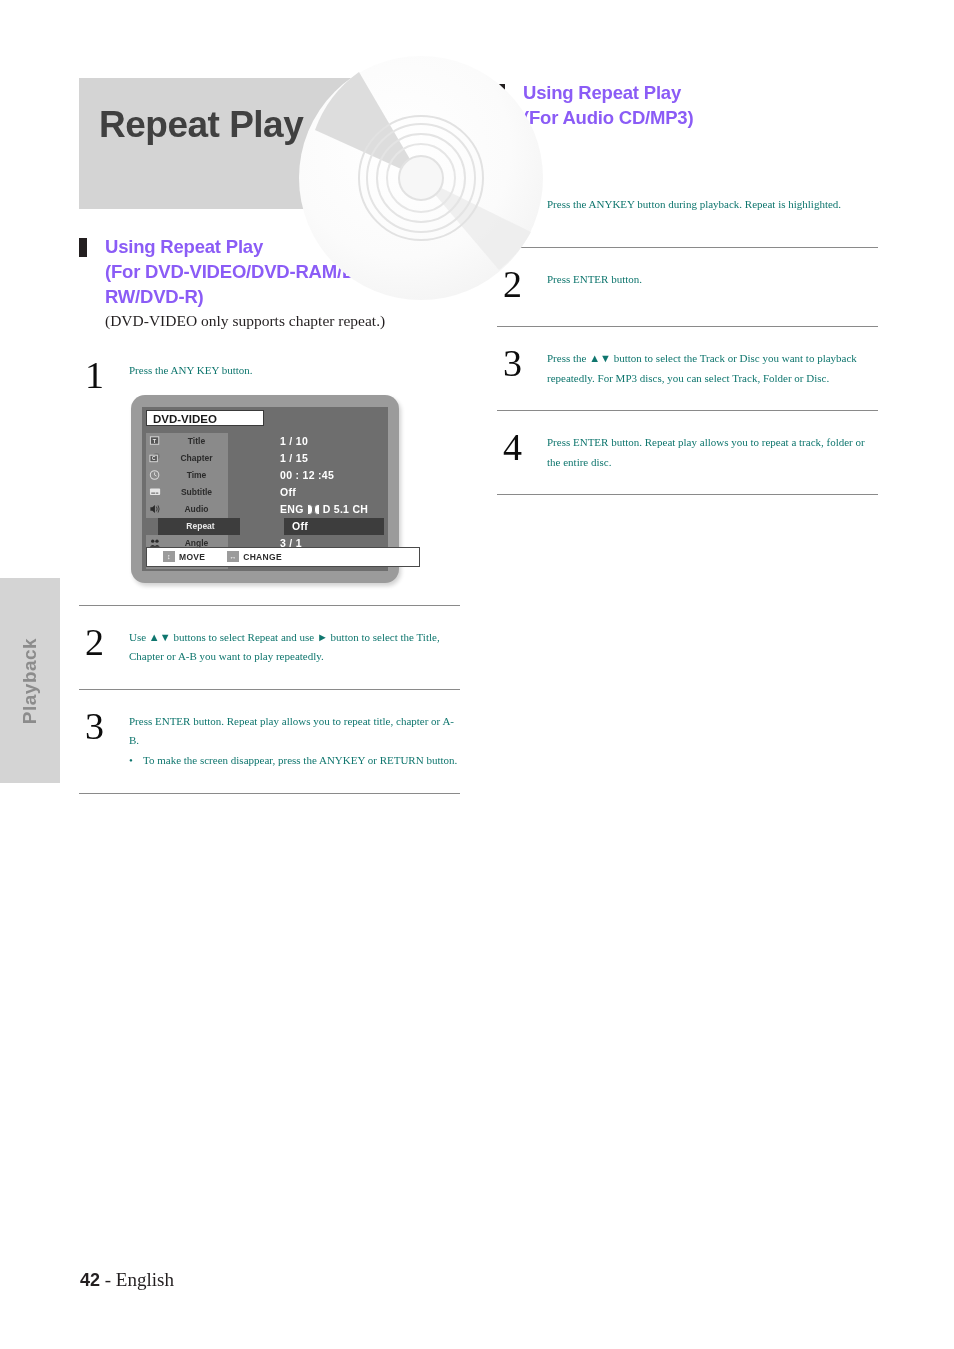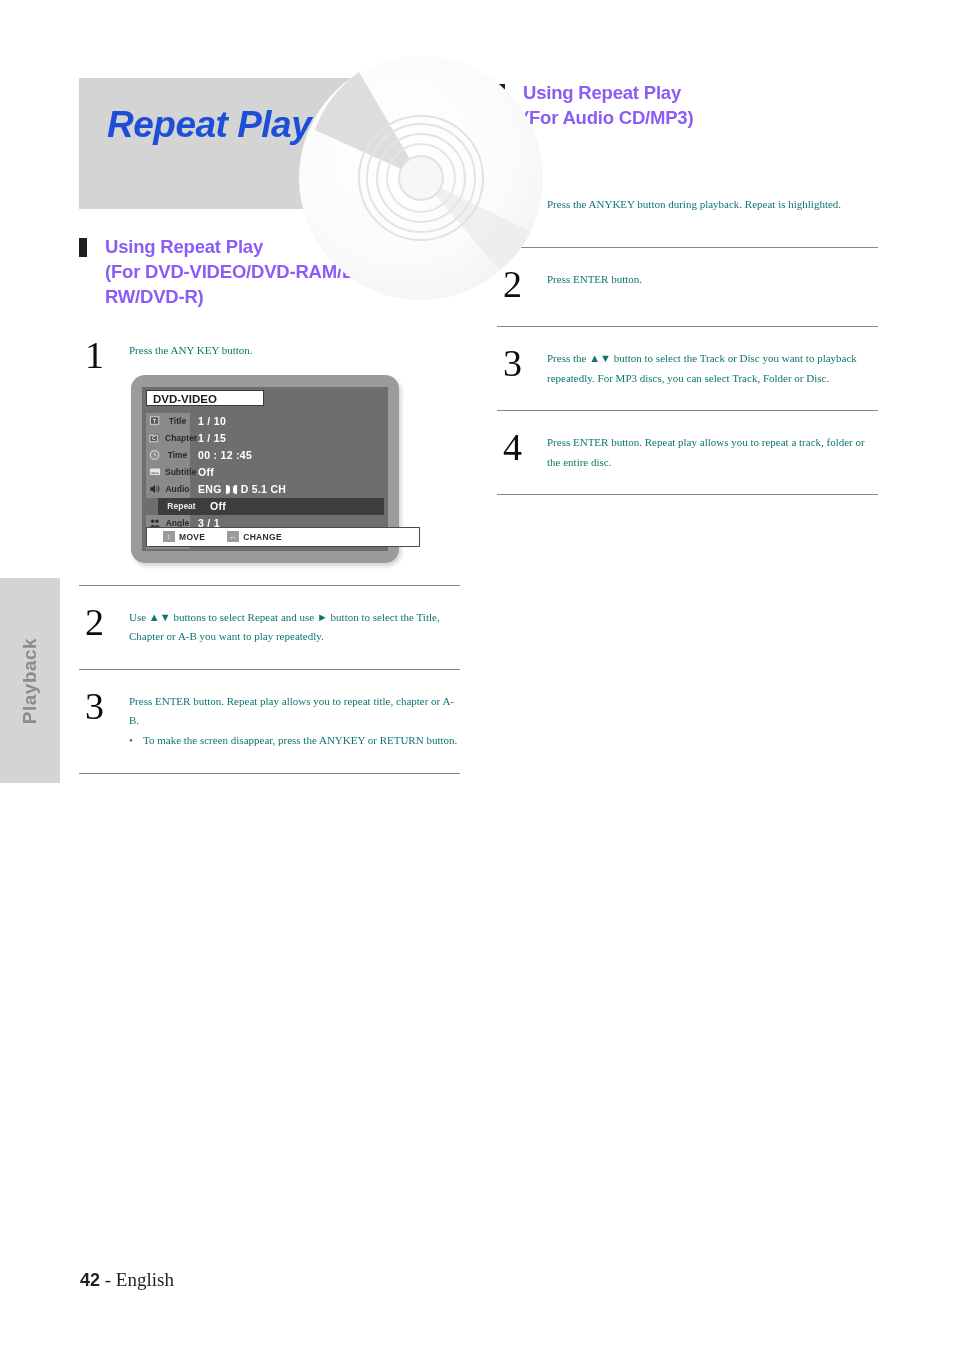--- a/index.html
+++ b/index.html
@@ -49,29 +49,28 @@
     overflow: visible;
   }
   .banner-clip {
     position: absolute;
     left: 0; top: 0;
     width: 380px; height: 131px;
     overflow: hidden;
   }
   .banner-title {
     position: absolute;
-    left: 28px;
+    left: 20px;
     top: 26px;
     font-family: "Liberation Sans", sans-serif;
     font-weight: bold;
     font-size: 37px;
     letter-spacing: -0.5px;
-    color: #1d4ed8;
+    color: #404040;
     z-index: 3;
-    font-style: italic;
   }
   .disc-wrap {
     position: absolute;
     left: 214px;
     top: -28px;
     width: 256px;
     height: 256px;
     z-index: 1;
     pointer-events: none;
   }
@@ -206,21 +205,21 @@
   .osd-row {
     display: flex;
     align-items: center;
     height: 17px;
   }
   .osd-row.sel .osd-label,
   .osd-row.sel .osd-val {
     background: #3d3d3d;
   }
   .osd-label {
-    width: 44px;
+    width: 82px;
     height: 17px;
     background: #8a8a8a;
     display: flex;
     align-items: center;
     gap: 3px;
     padding-left: 3px;
     box-sizing: border-box;
     font-family: "Liberation Sans", sans-serif;
     font-weight: bold;
     font-size: 8.5px;
@@ -233,20 +232,21 @@
     height: 17px;
     display: flex;
     align-items: center;
     padding-left: 8px;
     box-sizing: border-box;
     font-family: "Liberation Sans", sans-serif;
     font-weight: bold;
     font-size: 10.5px;
     color: #ffffff;
     letter-spacing: 0.3px;
+    margin-left: 44px;
   }
   .osd-ico {
     width: 13px;
     height: 12px;
     flex: none;
     display: block;
   }
   .dd-logo {
     display: inline-flex;
     align-items: center;
@@ -352,20 +352,21 @@
 </div>
 
 <div class="col-left">
 
   <div class="sec-head">
     <span class="sec-bar"></span>
     <div class="sec-title">Using Repeat Play</div>
     <div class="sec-title">(For DVD-VIDEO/DVD-RAM/DVD-</div>
     <div class="sec-title">RW/DVD-R)</div>
   </div>
+  <div class="sec-note">(DVD-VIDEO only supports chapter repeat.)</div>
 
   <div class="gap-lg"></div>
 
   <div class="step">
     <span class="step-num">1</span>
     <div class="step-body">Press the ANY KEY button.</div>
 
     <div class="osd">
       <div class="osd-inner">
         <div class="osd-title">DVD-VIDEO</div>

